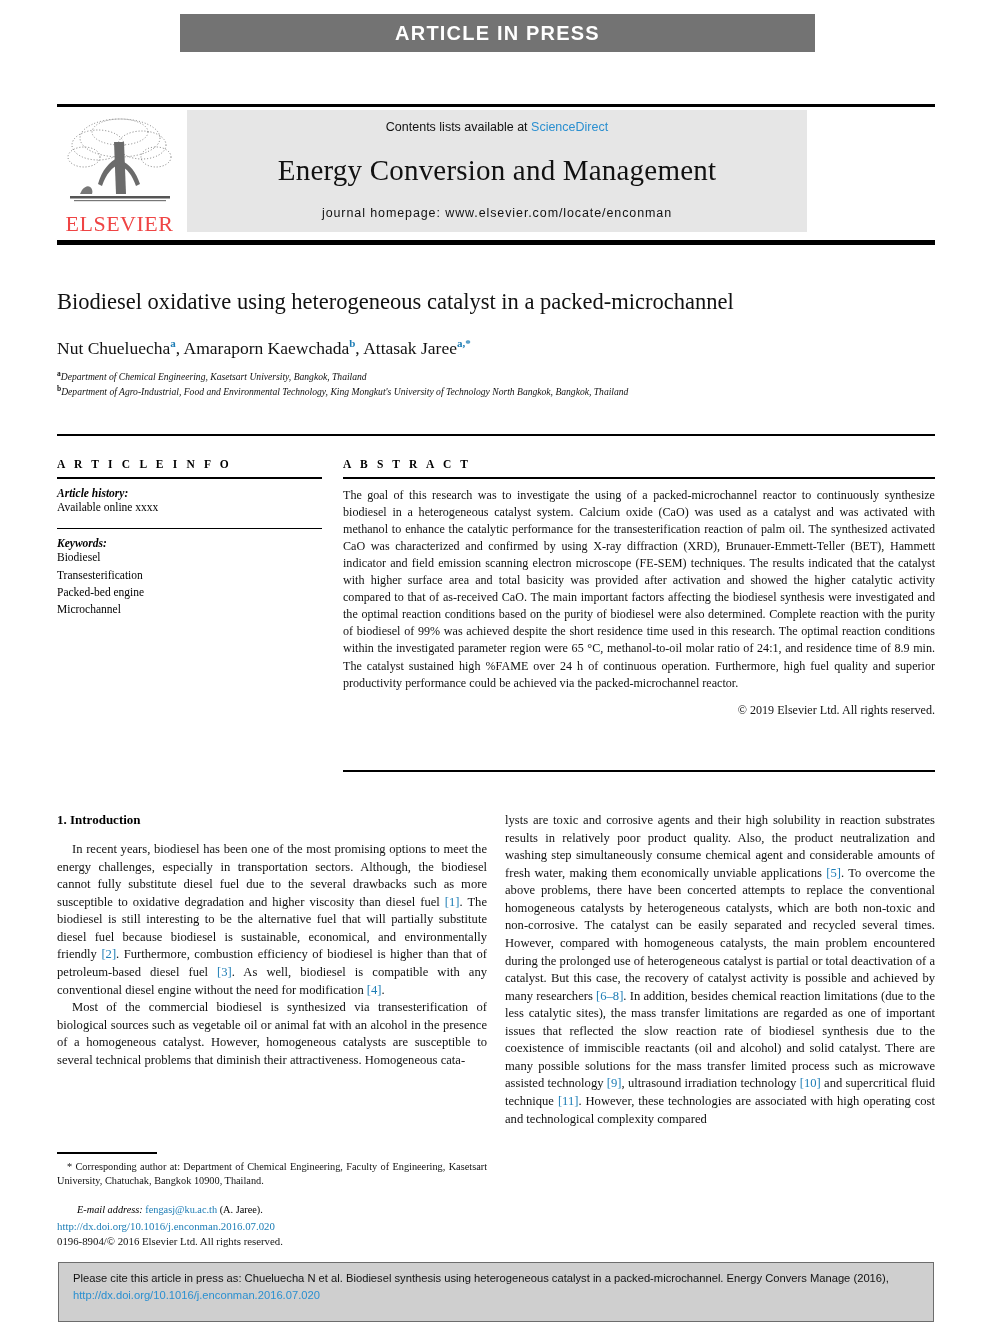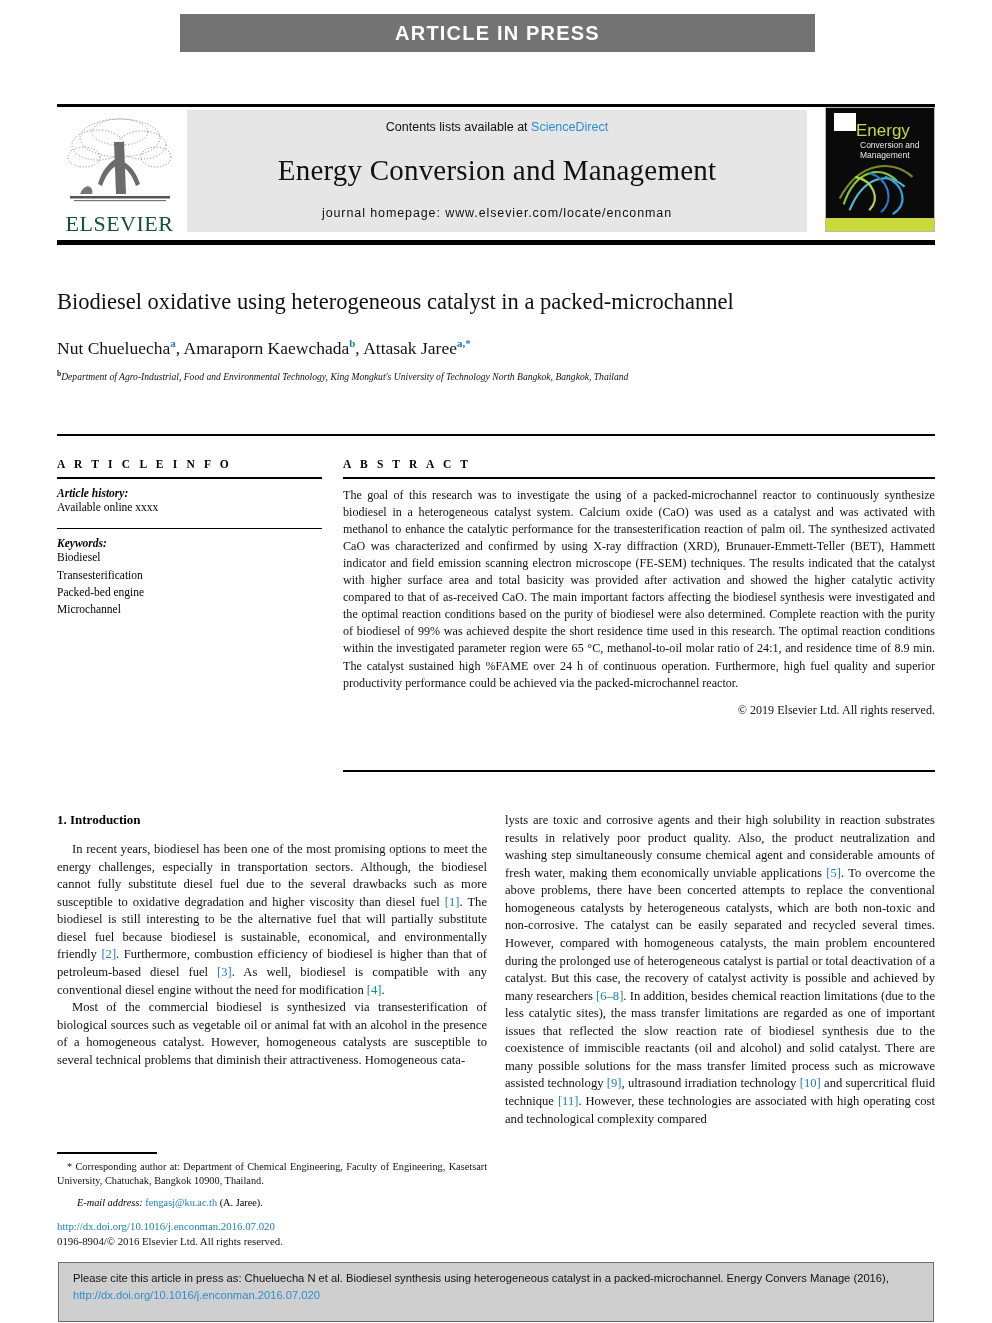--- a/index.html
+++ b/index.html
@@ -42,21 +42,21 @@
   }
   .masthead { position:absolute; left:57px; top:107px; width:878px; height:128px; }
 
   .elsevier-logo {
     position:absolute; left:0; top:0; width:125px; height:128px;
     display:flex; flex-direction:column; align-items:center; justify-content:flex-end;
   }
   .tree-svg { width:112px; height:100px; display:block; }
   .elsevier-word {
     font-family:"Liberation Serif", serif;
-    color:#14532d; font-size:22px; letter-spacing:0.5px;
+    color:#ef4444; font-size:22px; letter-spacing:0.5px;
     line-height:1; margin-top:1px;
   }
 
   .journal-box {
     position:absolute; left:130px; top:3px; width:620px; height:122px;
     background:#e6e6e6;
     display:flex; flex-direction:column; align-items:center; justify-content:space-between;
     padding:10px 0 12px 0;
   }
   .contents-line {
@@ -160,21 +160,21 @@
   .para.noindent { text-indent:0; }
   .ref { color:#1b7cb5; }
 
   
   .footnote-wrap { position:absolute; left:57px; top:1152px; width:430px; }
   .fn-rule { width:100px; height:1.5px; background:#000; margin-bottom:6px; }
   .fn-text {
     font-size:10.3px; line-height:1.42; text-align:justify; text-indent:10px;
     color:#111;
   }
-  .fn-email { margin-top:8px; font-size:10.3px; text-indent:20px; }
+  .fn-email { margin-top:15px; font-size:10.3px; text-indent:20px; }
   .fn-email i { font-style:italic; }
   .fn-link { color:#1b7cb5; }
 
   .doi-block { position:absolute; left:57px; top:1219px; width:430px; }
   .doi-line { color:#1b7cb5; font-size:10.8px; line-height:1.4; }
   .issn-line { font-size:10.8px; line-height:1.4; color:#111; }
 
   
   .cite-box {
     position:absolute; left:58px; top:1262px; width:876px; height:60px;
@@ -222,48 +222,30 @@
     </div>
 
     <div class="journal-box">
       <div class="contents-line">
         <span>Contents lists available at </span><span class="sd">ScienceDirect</span>
       </div>
       <div class="journal-title">Energy Conversion and Management</div>
       <div class="homepage-line">journal homepage: www.elsevier.com/locate/enconman</div>
     </div>
 
-    <div class="cover-thumb">
-      <div class="cover-inner">
-        <div class="cover-elsev"></div>
-        <div class="cover-title">Energy</div>
-        <div class="cover-sub">Conversion
-and Management</div>
-        <svg viewBox="0 0 110 125" style="position:absolute;left:0;top:0;width:100%;height:100%;">
-          <g fill="none" stroke-width="2.2" opacity="0.95">
-            <path d="M18 98 C30 62 56 58 72 74" stroke="#8ed13a"></path>
-            <path d="M24 104 C38 70 62 64 80 80" stroke="#4fc3d9"></path>
-            <path d="M30 70 C48 74 56 92 44 104" stroke="#b9e14a"></path>
-            <path d="M44 66 C64 72 70 94 56 106" stroke="#2f7fd0"></path>
-            <path d="M60 70 C80 78 84 98 68 108" stroke="#3aa8e0"></path>
-            <path d="M14 92 C34 54 68 52 88 70" stroke="#d6e84a" opacity="0.6"></path>
-          </g>
-        </svg>
-        <div class="cover-strip"></div>
-      </div>
-    </div>
   </div>
   <div class="rule-bottom"></div>
 
   <div class="title-block">
     <h1 class="paper-title">Biodiesel oxidative using heterogeneous catalyst in a packed-microchannel</h1>
     <div class="authors">
       <span>Nut Chueluecha</span><span class="sup-aff">a</span>, <span>Amaraporn Kaewchada</span><span class="sup-aff">b</span>, <span>Attasak Jaree</span><span class="sup-aff">a,*</span>
     </div>
     <div class="affils">
+      <div class="affil"><span class="mark">a</span><span>Department of Chemical Engineering, Kasetsart University, Bangkok, Thailand</span></div>
       <div class="affil"><span class="mark">b</span><span>Department of Agro-Industrial, Food and Environmental Technology, King Mongkut's University of Technology North Bangkok, Bangkok, Thailand</span></div>
     </div>
   </div>
   <div class="rule-title"></div>
 
   <div class="info-col">
     <div class="sec-head">A R T I C L E   I N F O</div>
     <div class="hr-thin"></div>
     <div class="ih-label">Article history:</div>
     <div class="ih-line">Available online xxxx</div>

